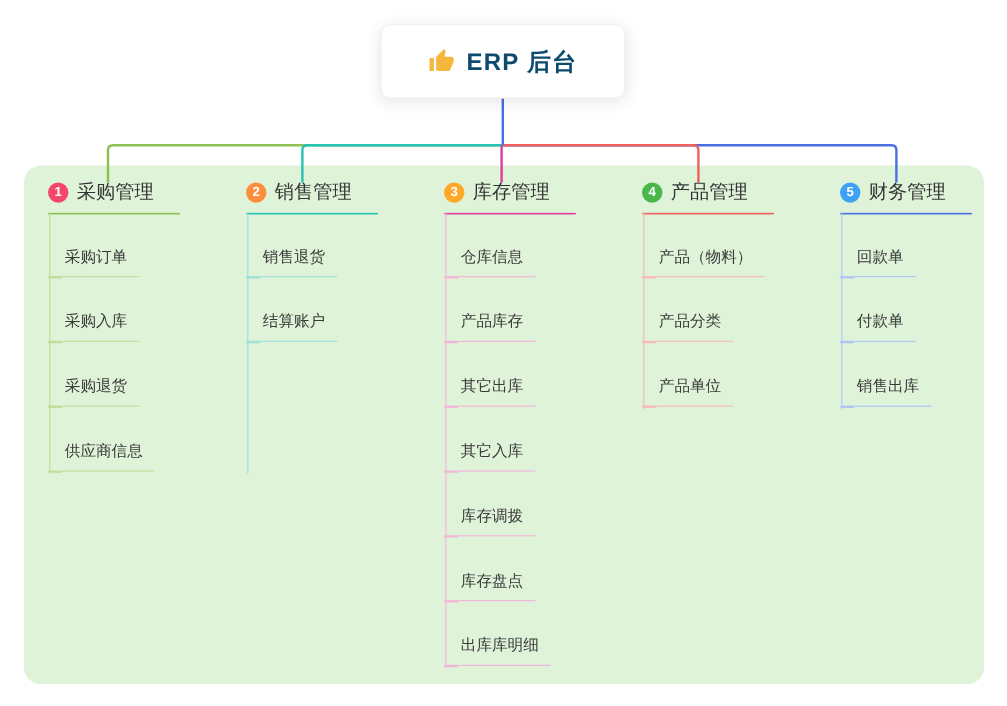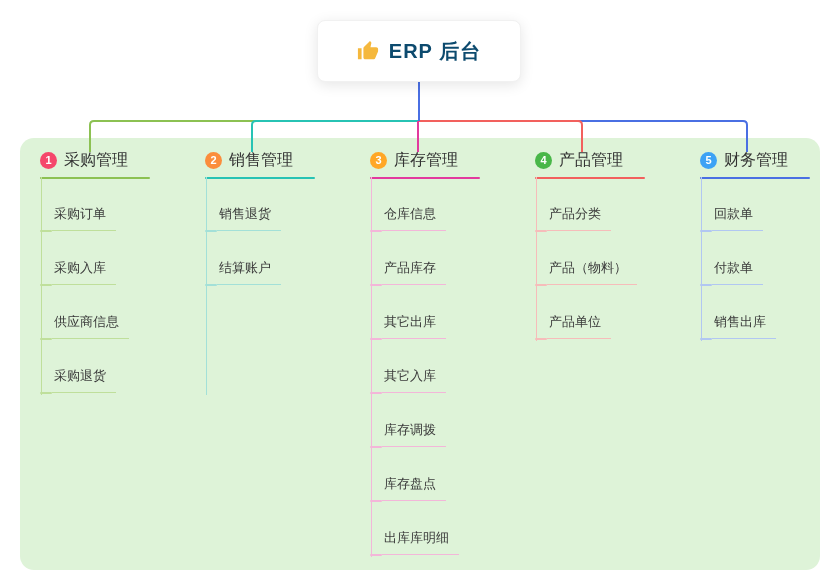--- a/index.html
+++ b/index.html
@@ -141,24 +141,24 @@
     <div class="hline"></div>
     <div class="vline" style="height:218px"></div>
     <div class="children">
       <div class="child">
           <span class="child-label">采购订单</span>
         </div>
       <div class="child">
           <span class="child-label">采购入库</span>
         </div>
       <div class="child">
+          <span class="child-label">采购退货</span>
+        </div>
+      <div class="child">
           <span class="child-label">供应商信息</span>
-        </div>
-      <div class="child">
-          <span class="child-label">采购退货</span>
         </div>
     </div>
   </div>
 
   <div class="branch" style="left: 205px; --circle: #fb8d3c; --line: #27c3b4; --lite: #a3e0d8;">
     <div class="branch-header">
       <span class="num-circle">2</span>
       <span class="branch-label">销售管理</span>
     </div>
     <div class="hline"></div>
@@ -207,24 +207,24 @@
 
   <div class="branch" style="left: 535px; --circle: #49b749; --line: #f2605d; --lite: #f6bcba;">
     <div class="branch-header">
       <span class="num-circle">4</span>
       <span class="branch-label">产品管理</span>
     </div>
     <div class="hline"></div>
     <div class="vline" style="height:164px"></div>
     <div class="children">
       <div class="child">
+          <span class="child-label">产品（物料）</span>
+        </div>
+      <div class="child">
           <span class="child-label">产品分类</span>
-        </div>
-      <div class="child">
-          <span class="child-label">产品（物料）</span>
         </div>
       <div class="child">
           <span class="child-label">产品单位</span>
         </div>
     </div>
   </div>
 
   <div class="branch" style="left: 700px; --circle: #3da2f5; --line: #4a6fe3; --lite: #b1c7f2;">
     <div class="branch-header">
       <span class="num-circle">5</span>

